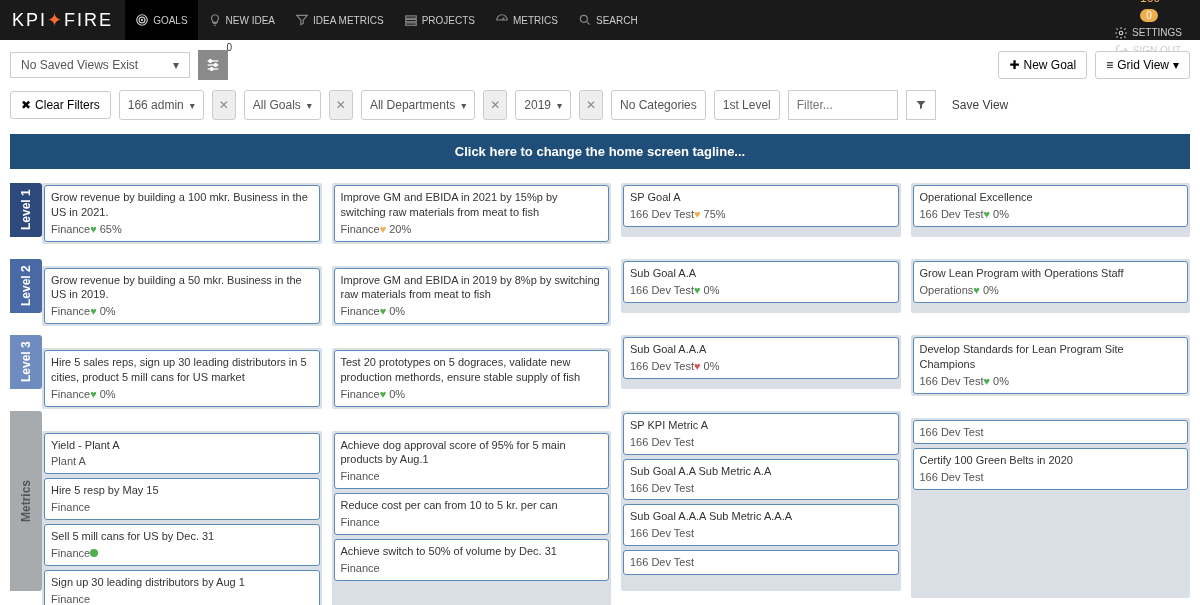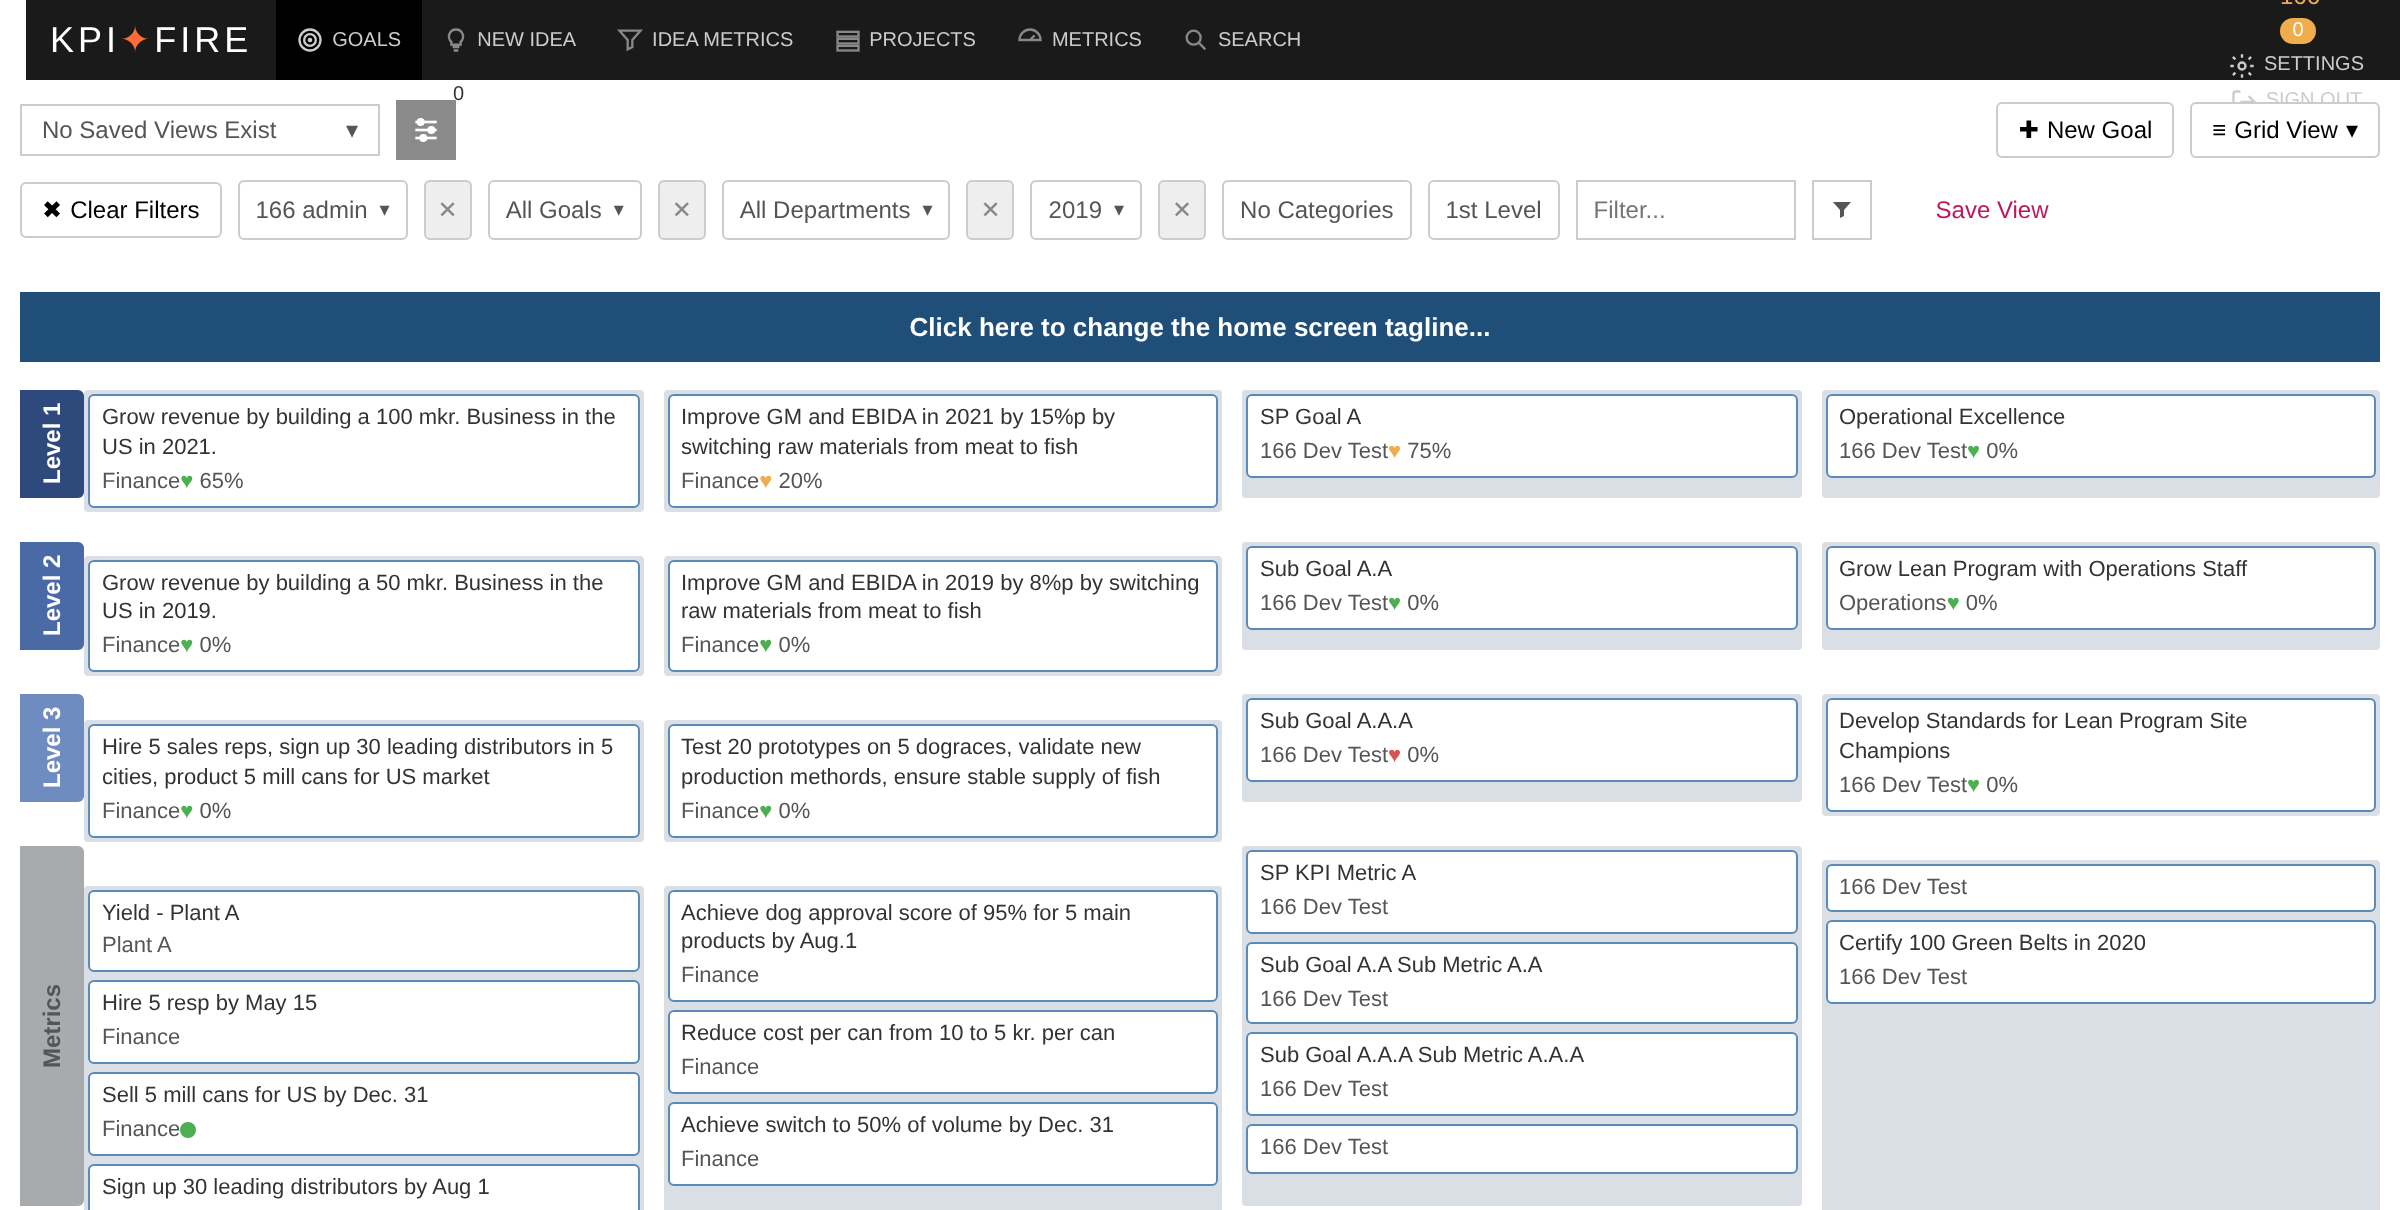--- a/index.html
+++ b/index.html
@@ -1,17 +1,17 @@
 <!DOCTYPE html>
 <html><head>
 <meta charset="utf-8">
 <style>
 * { box-sizing: border-box; margin: 0; padding: 0; }
 body { font-family: -apple-system, "Helvetica Neue", Arial, sans-serif; font-size: 12px; background: #fff; color: #333; width: 1200px; }
-.topbar { background: #1a1a1a; height: 40px; display: flex; align-items: center; color: #ccc; margin-left: 13px; }
+.topbar { background: #1a1a1a; height: 40px; display: flex; align-items: center; color: #ccc; }
 .logo { display: flex; align-items: center; padding: 0 12px; font-size: 18px; font-weight: 300; letter-spacing: 2px; color: #fff; }
 .logo .flame { color: #ff6b35; }
 .nav-item { display: flex; align-items: center; gap: 4px; padding: 0 10px; height: 40px; font-size: 10px; color: #ccc; cursor: pointer; }
 .nav-item.active { background: #000; }
 .nav-item svg { width: 14px; height: 14px; }
 .spacer { flex: 1; }
 .topbar-right { display: flex; align-items: center; gap: 4px; padding-right: 10px; flex-direction: column; }
 .avatar-box { width: 22px; height: 22px; background: #ddd; border: 1px solid #aaa; display: flex; align-items: center; justify-content: center; }
 .avatar-box svg { width: 14px; height: 14px; fill: #888; }
 .badge { background: #f0ad4e; color: #fff; border-radius: 8px; padding: 1px 6px; font-size: 10px; margin-left: 2px; }
@@ -22,22 +22,22 @@
 .saved-views .chev { margin-left: auto; }
 .filter-btn { width: 30px; height: 30px; background: #8a8a8a; color: #fff; display: flex; align-items: center; justify-content: center; position: relative; }
 .filter-btn .count { position: absolute; top: -8px; right: -4px; font-size: 10px; color: #333; }
 .btn { border: 1px solid #ccc; background: #fff; padding: 6px 10px; font-size: 12px; cursor: pointer; display: inline-flex; align-items: center; gap: 4px; border-radius: 3px; }
 .filters-row { padding: 4px 10px 10px; display: flex; align-items: center; gap: 8px; flex-wrap: wrap; }
 .pill { border: 1px solid #ccc; background: #fff; height: 30px; display: flex; align-items: center; padding: 0 8px; font-size: 12px; color: #555; border-radius: 3px; }
 .pill .chev { margin-left: 6px; font-size: 10px; }
 .pill-x { width: 24px; height: 30px; background: #eee; border: 1px solid #ccc; display: flex; align-items: center; justify-content: center; color: #888; border-radius: 3px; cursor: pointer; }
 .filter-input { border: 1px solid #ccc; height: 30px; padding: 0 8px; width: 110px; font-size: 12px; color: #555; }
 .funnel-btn { width: 30px; height: 30px; border: 1px solid #ccc; display: flex; align-items: center; justify-content: center; cursor: pointer; }
-.save-view-link { color: #be185d; font-size: 12px; cursor: pointer; margin-left: 24px; }
-.tagline { margin: 16px 10px 14px; background: #1f4e79; color: #fff; text-align: center; padding: 10px; font-weight: bold; font-size: 13px; cursor: pointer; }
+.save-view-link { color: #404040; font-size: 12px; cursor: pointer; margin-left: 8px; }
+.tagline { margin: 4px 10px 14px; background: #1f4e79; color: #fff; text-align: center; padding: 10px; font-weight: bold; font-size: 13px; cursor: pointer; }
 .grid { display: flex; padding: 0 10px; gap: 0; }
 .level-labels { display: flex; flex-direction: column; width: 32px; }
 .level-label { writing-mode: vertical-rl; transform: rotate(180deg); text-align: center; display: flex; align-items: center; justify-content: center; font-weight: bold; color: #fff; border-radius: 3px 0 0 3px; }
 .lvl1 { background: #2e4a7d; height: 54px; margin-bottom: 22px; }
 .lvl2 { background: #4a6aa5; height: 54px; margin-bottom: 22px; }
 .lvl3 { background: #6f8cc0; height: 54px; margin-bottom: 22px; }
 .lvlm { background: #a8abad; height: 180px; color: #555; }
 .columns { flex: 1; display: grid; grid-template-columns: repeat(4, 1fr); gap: 10px; }
 .col { display: flex; flex-direction: column; gap: 22px; }
 .cell { background: #dadfe6; border-radius: 2px; padding: 2px; display: flex; flex-direction: column; gap: 4px; min-height: 54px; }

